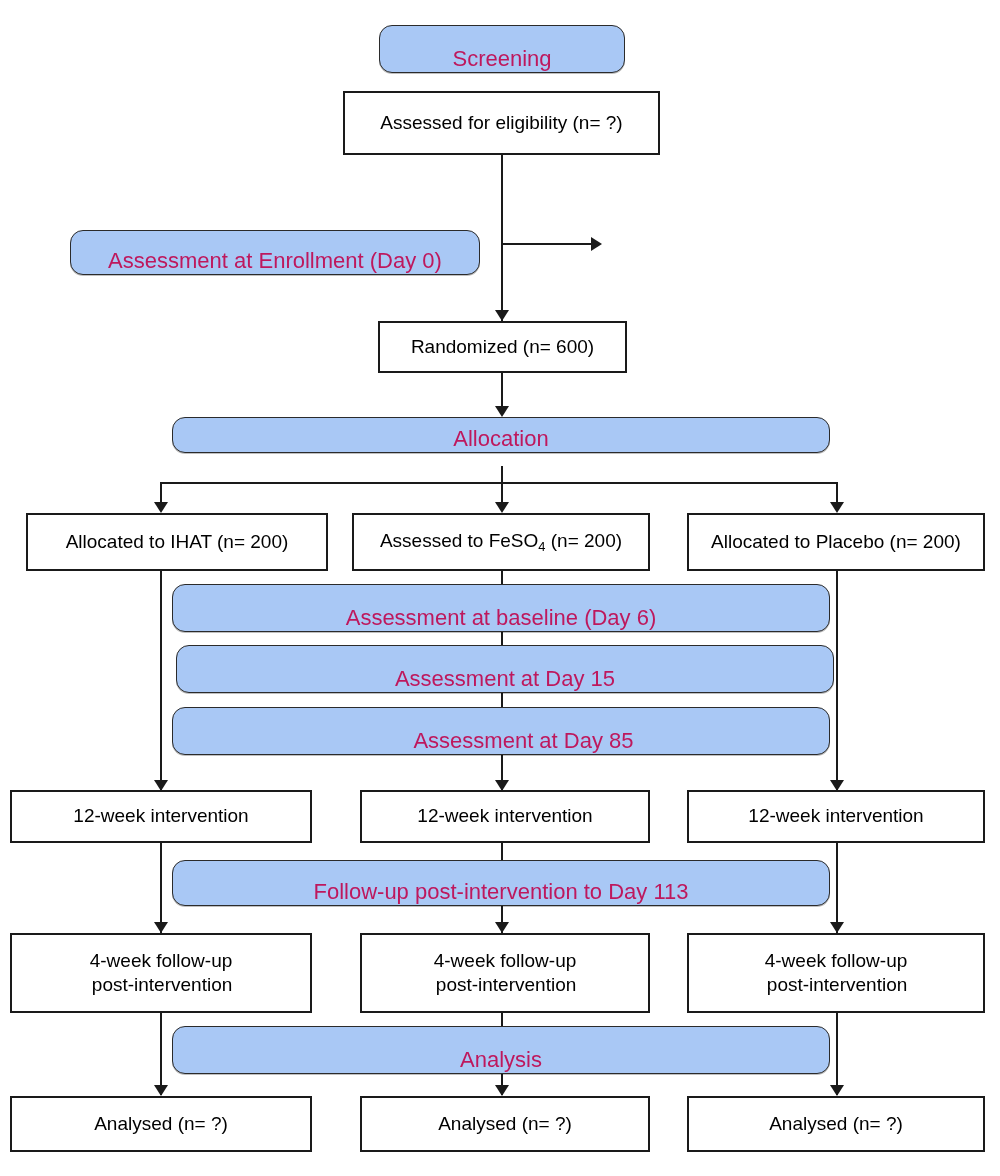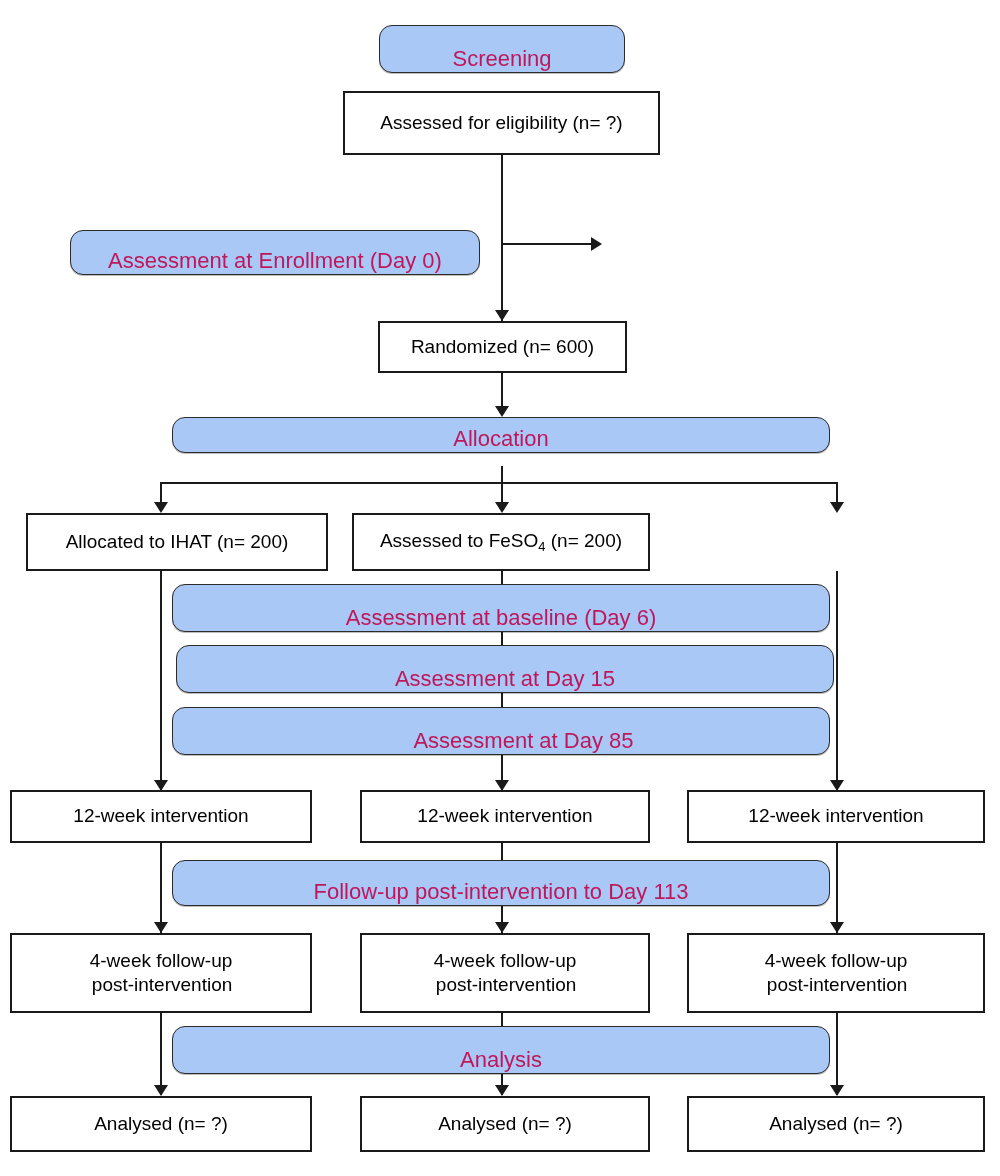--- a/index.html
+++ b/index.html
@@ -141,20 +141,23 @@
   <div class="arrowhead arrow-down" style="left:154px; top:502px;"></div>
   <div class="arrowhead arrow-down" style="left:495px; top:502px;"></div>
   <div class="arrowhead arrow-down" style="left:830px; top:502px;"></div>
 
   <div class="box" style="left:26px; top:513px; width:302px; height:58px;">
     <span><span>Allocated to IHAT (n= 200)</span></span>
   </div>
   <div class="box" style="left:352px; top:513px; width:298px; height:58px;">
     <span><span>Assessed to FeSO</span><span class="sub">4</span><span> (n= 200)</span></span>
   </div>
+  <div class="box" style="left:687px; top:513px; width:298px; height:58px;">
+    <span><span>Allocated to Placebo (n= 200)</span></span>
+  </div>
 
   <div class="vline" style="left:160px; top:571px; height:219px;"></div>
   <div class="vline" style="left:501px; top:571px; height:219px;"></div>
   <div class="vline" style="left:836px; top:571px; height:219px;"></div>
   <div class="arrowhead arrow-down" style="left:154px; top:780px;"></div>
   <div class="arrowhead arrow-down" style="left:495px; top:780px;"></div>
   <div class="arrowhead arrow-down" style="left:830px; top:780px;"></div>
 
   <div class="banner" style="left:172px; top:584px; width:658px; height:48px;">
     <span>Assessment at baseline (Day 6)</span>

